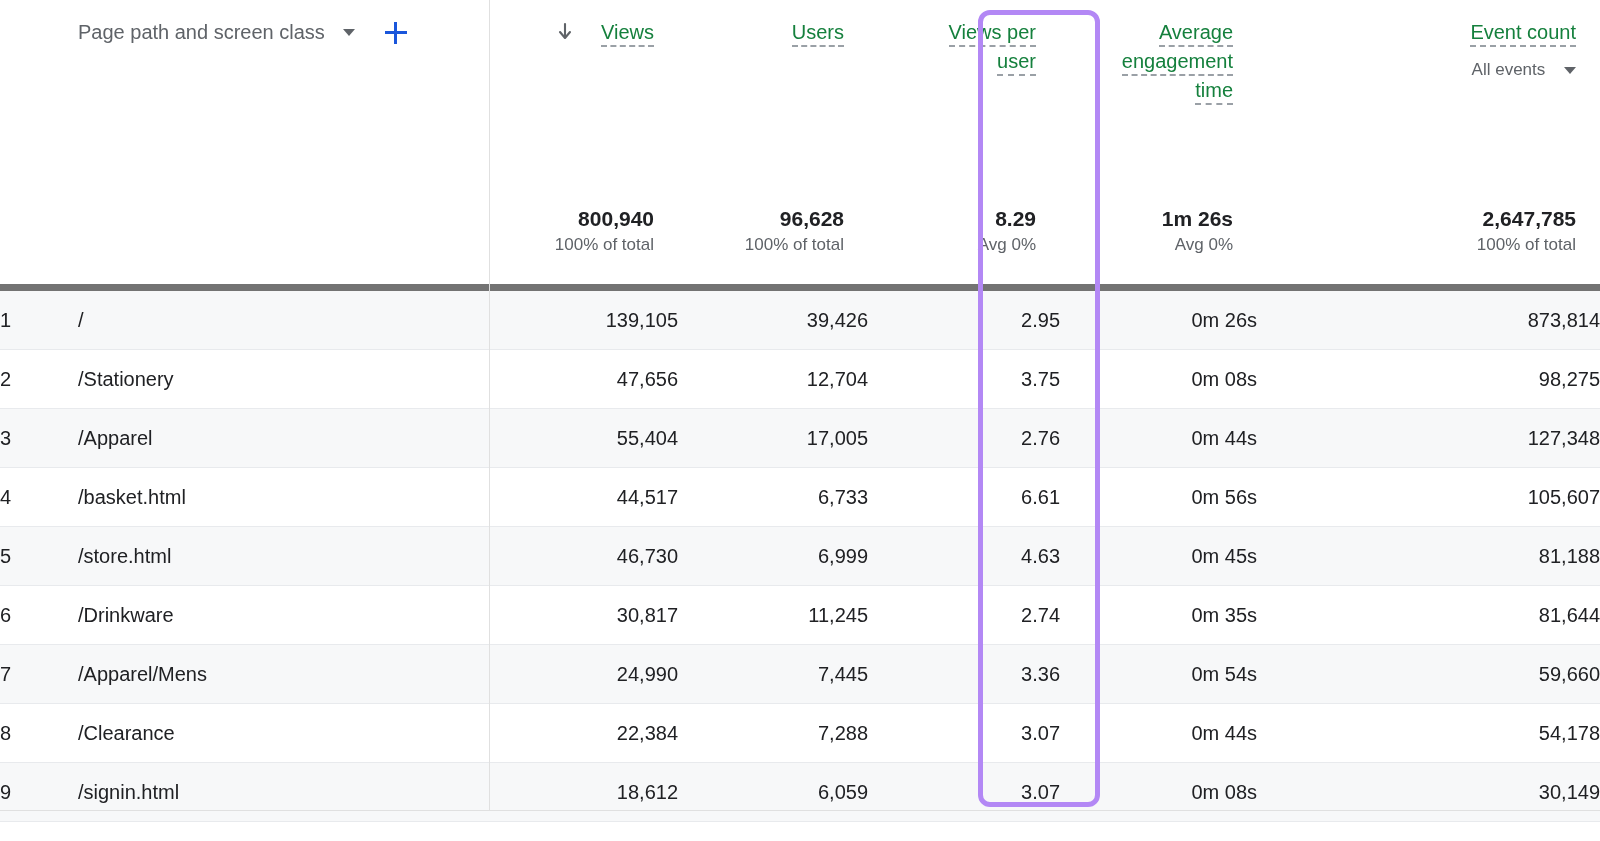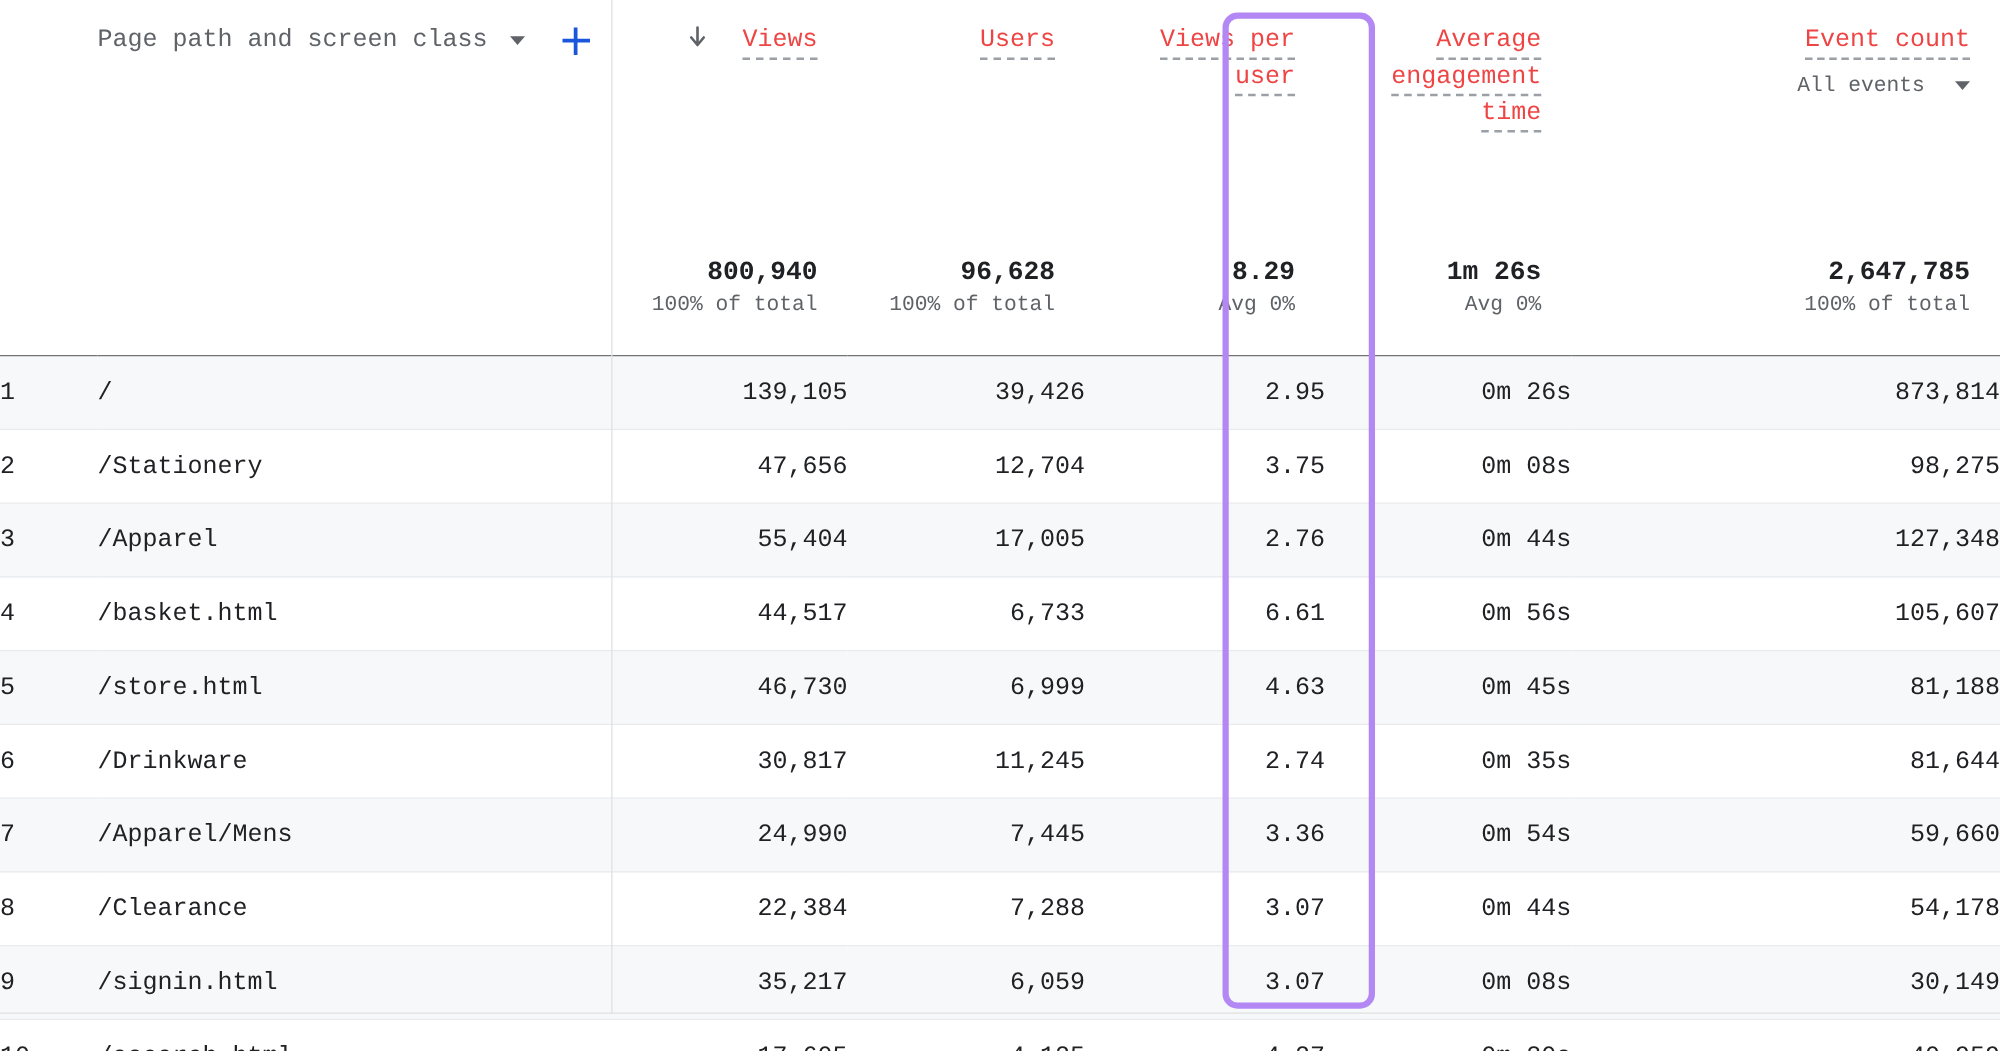--- a/index.html
+++ b/index.html
@@ -13,21 +13,20 @@
     font-family: "Liberation Sans", sans-serif;
     color: #202124;
     -webkit-font-smoothing: antialiased;
   }
 
   .report {
     position: relative;
     width: 1439px;
     height: 841px;
     box-sizing: border-box;
-    font-family: Liberation Mono, monospace;
   }
 
   
   table.ga-table {
     width: 1600px;
     border-collapse: collapse;
     table-layout: fixed;
   }
 
   col.c-rank   { width: 78px;  }
@@ -57,21 +56,21 @@
   }
   .head-cell.dimension {
     text-align: left;
     padding-left: 78px;
     padding-right: 0;
   }
   .head-metric-label {
     display: inline;
     border-bottom: 2px dashed #9aa0a6;
     padding-bottom: 2px;
-    color: #ef4444;
+    color: #15803d;
     margin-left: 19px;
   }
   .head-stack {
     display: block;
   }
   .head-line { display: block; }
 
   .sort-arrow {
     display: inline-block;
     width: 16px;
@@ -121,21 +120,21 @@
     font-size: 17px;
     color: #5f6368;
     white-space: nowrap;
   }
   .events-select .caret { margin-left: 14px; }
 
   
   tr.totals td {
     padding: 0;
     background: #ffffff;
-    border-bottom: 1px solid #737373;
+    border-bottom: 7px solid #737373;
     vertical-align: top;
   }
   .totals-cell {
     box-sizing: border-box;
     height: 78px;
     padding: 0 24px 0 0;
     text-align: right;
   }
   .totals-value {
     font-size: 21px;
@@ -395,21 +394,21 @@
           <td class="dim">/Clearance</td>
           <td class="num">22,384</td>
           <td class="num">7,288</td>
           <td class="num">3.07</td>
           <td class="num">0m 44s</td>
           <td class="num">54,178</td>
         </tr>
         <tr class="shade">
           <td class="rank">9</td>
           <td class="dim">/signin.html</td>
-          <td class="num">35,217</td>
+          <td class="num">18,612</td>
           <td class="num">6,059</td>
           <td class="num">3.07</td>
           <td class="num">0m 08s</td>
           <td class="num">30,149</td>
         </tr>
         <tr class="plain">
           <td class="rank">10</td>
           <td class="dim">/asearch.html</td>
           <td class="num">17,605</td>
           <td class="num">4,125</td>

